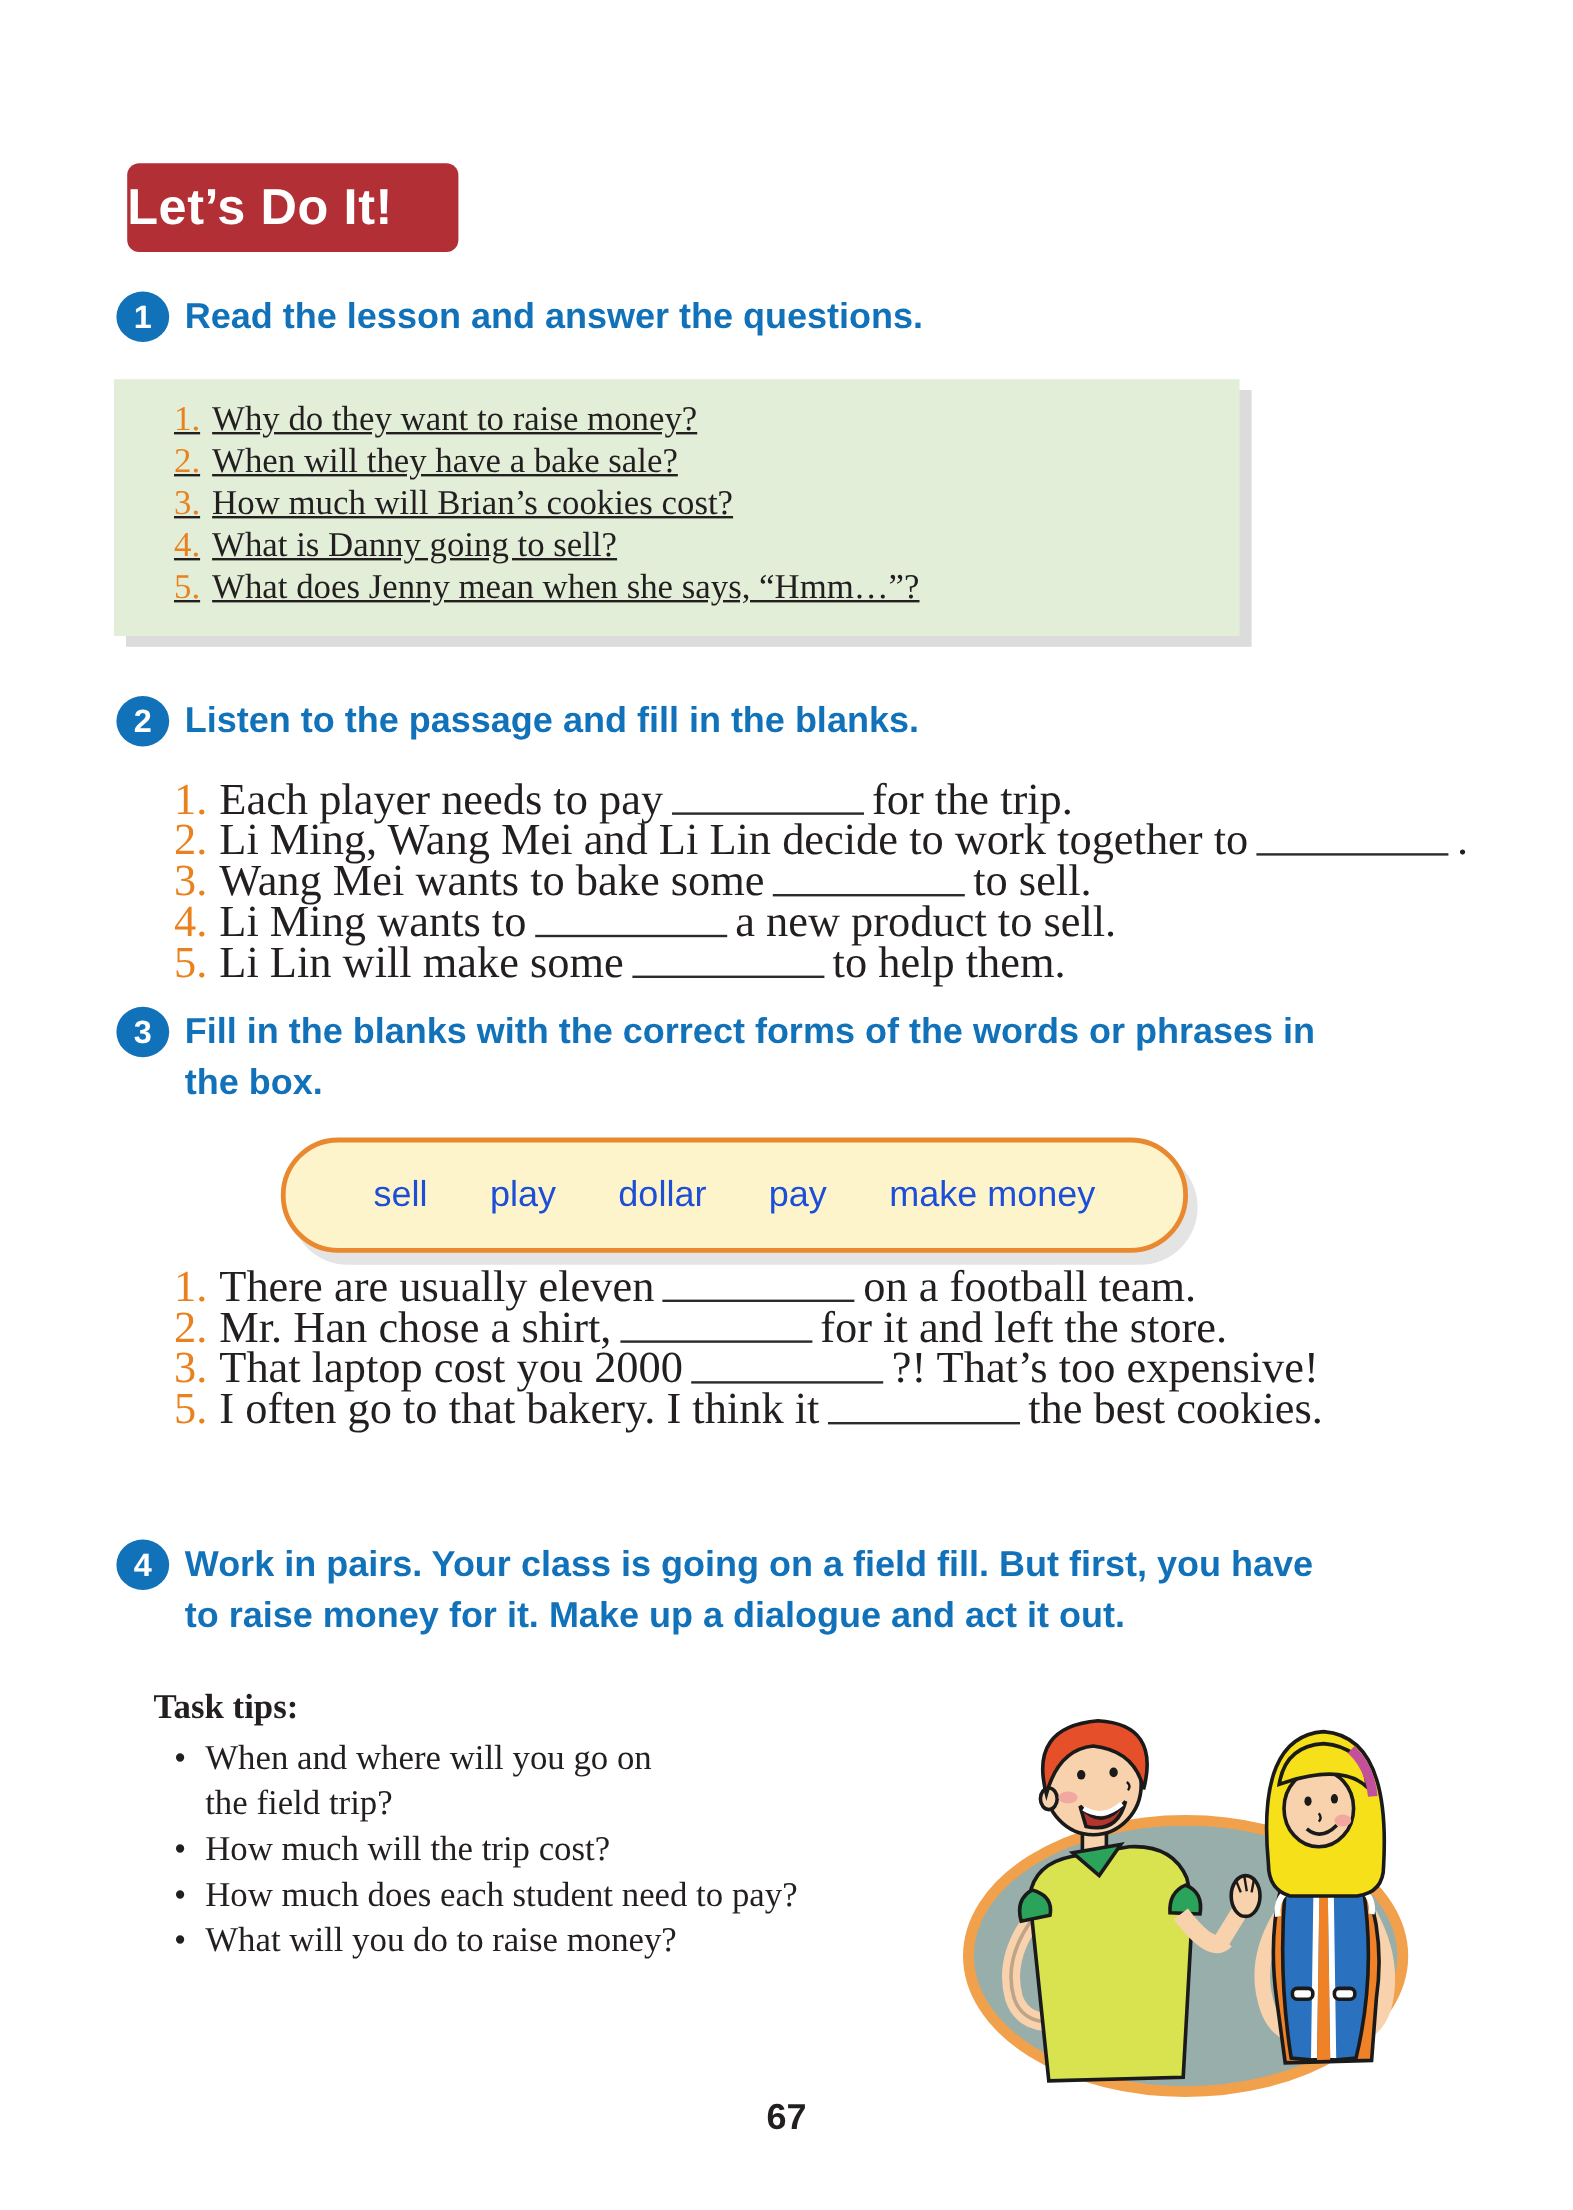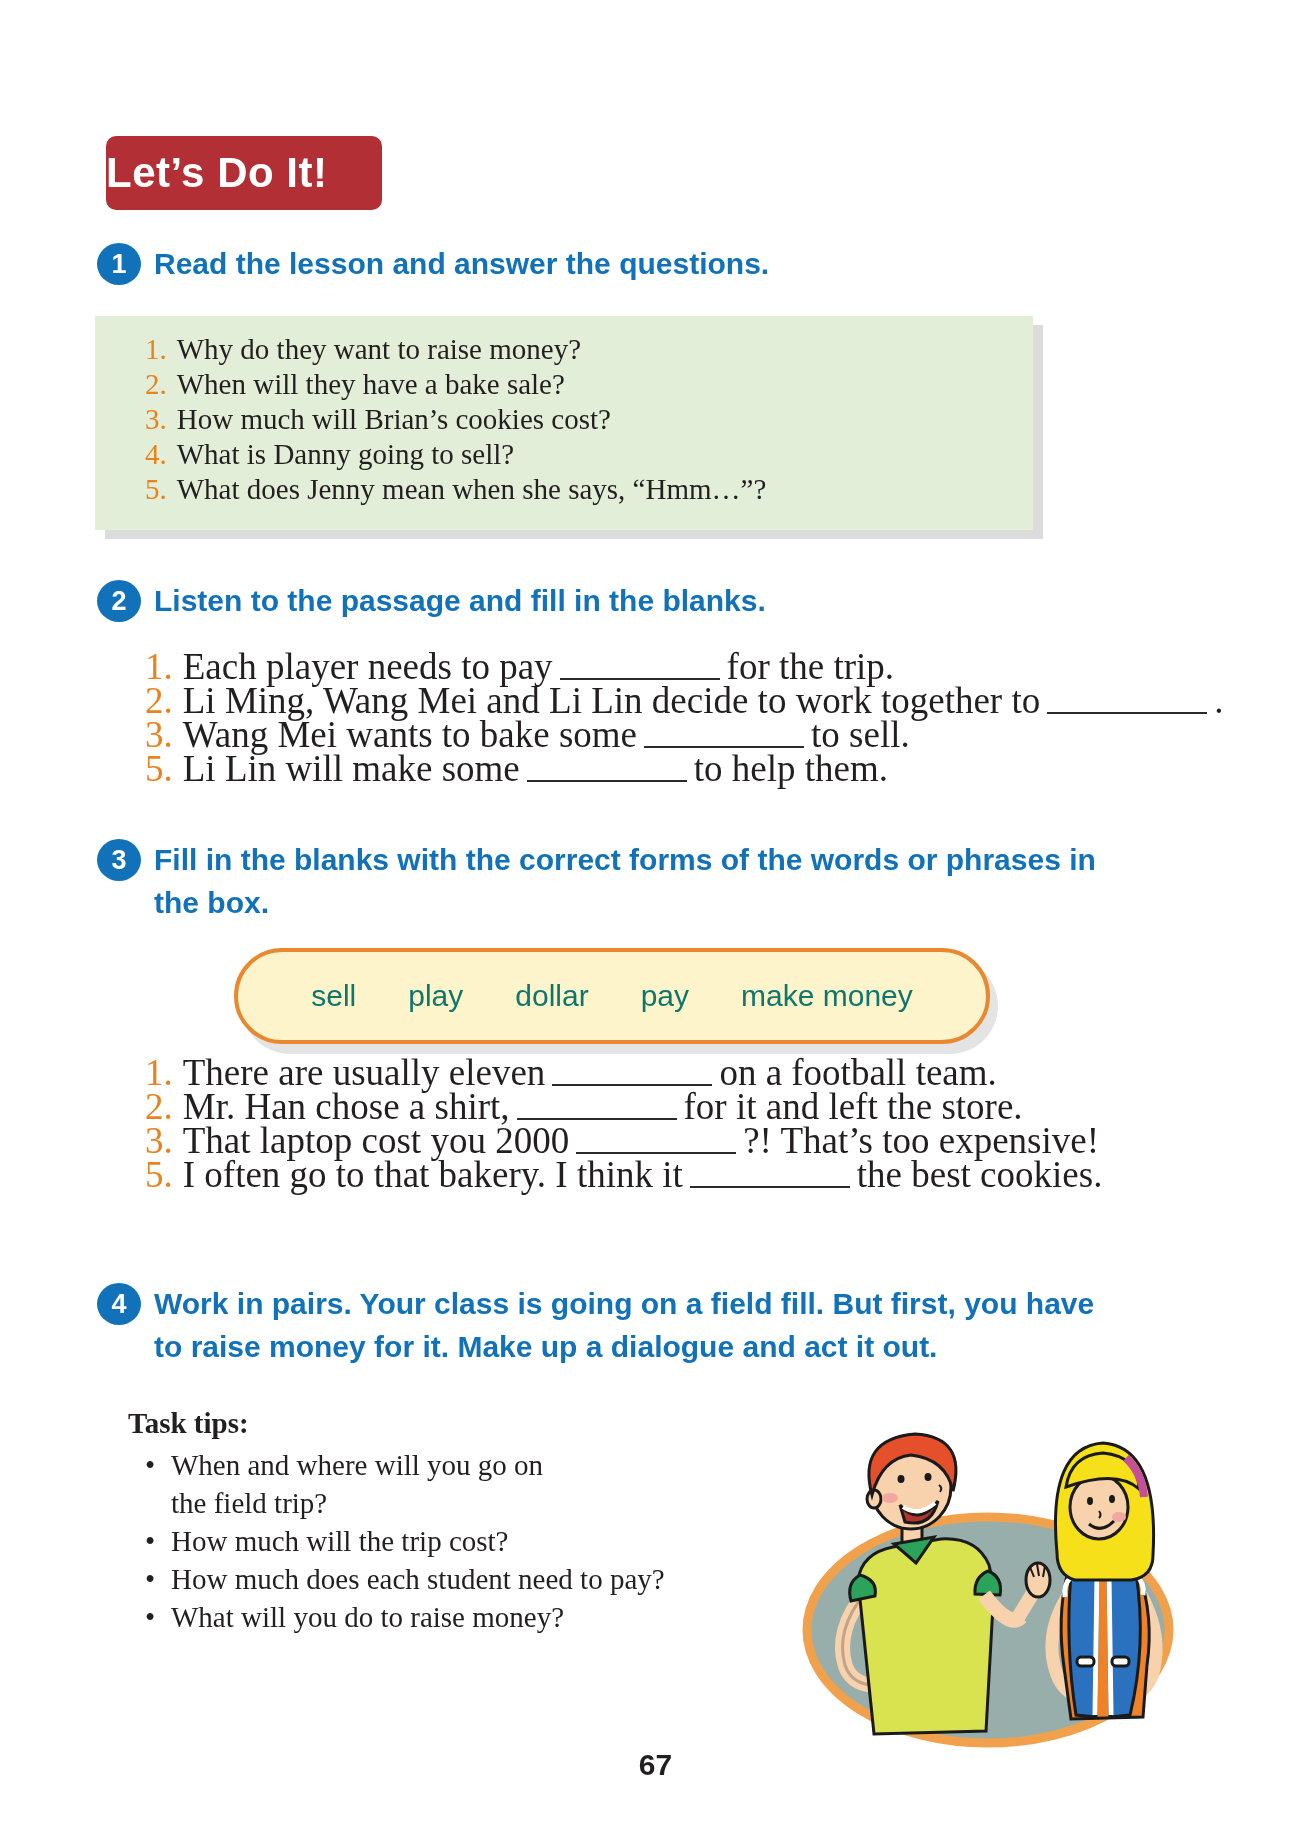--- a/index.html
+++ b/index.html
@@ -14,35 +14,35 @@
   
   .sec-head{position:absolute;left:97px;display:flex;gap:13px;align-items:flex-start;}
   .circ{width:44px;height:42px;border-radius:50%;background:#1272B9;color:#fff;flex:none;
         font:700 27px/1 "Liberation Sans",sans-serif;display:flex;align-items:center;justify-content:center;}
   .sec-title{font:700 30px/42px "Liberation Sans",sans-serif;color:#1272B9;}
   .sec-title div{white-space:nowrap;}
   .sec-title .l2{line-height:44px;}
 
   
   .green-panel{position:absolute;left:95px;top:316px;width:938px;height:214px;background:#E2EED8;
-               box-shadow:10px 9px 0 #DCDCDC;padding:16px 0 0 50px;box-sizing:border-box;}
+               box-shadow:10px 9px 0 #DCDCDC;padding:16px 0 0 50px;box-sizing:border-box;text-decoration:underline;}
   .q-line{font-size:29px;line-height:35px;white-space:nowrap;}
   .onum{color:#E9821E;margin-right:10px;}
 
   
   .items{position:absolute;left:145px;width:1090px;}
   .i-line{font-size:37px;line-height:34px;white-space:nowrap;}
   .blank{display:inline-block;width:160px;height:2px;border-bottom:2px solid #2B2B2B;
          margin:0 7px;vertical-align:-1px;}
 
   
   .word-box{position:absolute;left:234px;top:948px;width:756px;height:96px;background:#FDF4CB;
             border:4px solid #E9882F;border-radius:48px;box-sizing:border-box;
             box-shadow:8px 10px 0 #E4E4E4;display:flex;align-items:center;justify-content:center;gap:52px;}
-  .word-box span{font:400 30px/1 "Liberation Sans",sans-serif;color:#0f766e;}
+  .word-box span{font:400 30px/1 "Liberation Sans",sans-serif;color:#1d4ed8;}
 
   
   .tips-head{position:absolute;left:128px;top:1408px;font:700 29px/1.1 "Liberation Serif",serif;}
   .tips{position:absolute;left:145px;top:1446px;width:560px;}
   .tip-row{display:flex;font-size:29px;line-height:38px;}
   .tip-m{width:26px;flex:none;}
 
   
   .illus{position:absolute;left:695px;top:1425px;}
 
@@ -74,20 +74,21 @@
 
   <div class="sec-head" style="top:580px">
     <span class="circ">2</span>
     <span class="sec-title">Listen to the passage and fill in the blanks.</span>
   </div>
 
   <div class="items" style="top:650px">
     <div class="i-line"><span class="onum">1.</span><span>Each player needs to pay</span><span class="blank"></span><span>for the trip.</span></div>
     <div class="i-line"><span class="onum">2.</span><span>Li Ming, Wang Mei and Li Lin decide to work together to</span><span class="blank"></span><span>.</span></div>
     <div class="i-line"><span class="onum">3.</span><span>Wang Mei wants to bake some</span><span class="blank"></span><span>to sell.</span></div>
+    <div class="i-line"><span class="onum">4.</span><span>Li Ming wants to</span><span class="blank"></span><span>a new product to sell.</span></div>
     <div class="i-line"><span class="onum">5.</span><span>Li Lin will make some</span><span class="blank"></span><span>to help them.</span></div>
   </div>
 
   <div class="sec-head" style="top:839px">
     <span class="circ">3</span>
     <span class="sec-title">
       <div>Fill in the blanks with the correct forms of the words or phrases in</div>
       <div class="l2">the box.</div>
     </span>
   </div>

